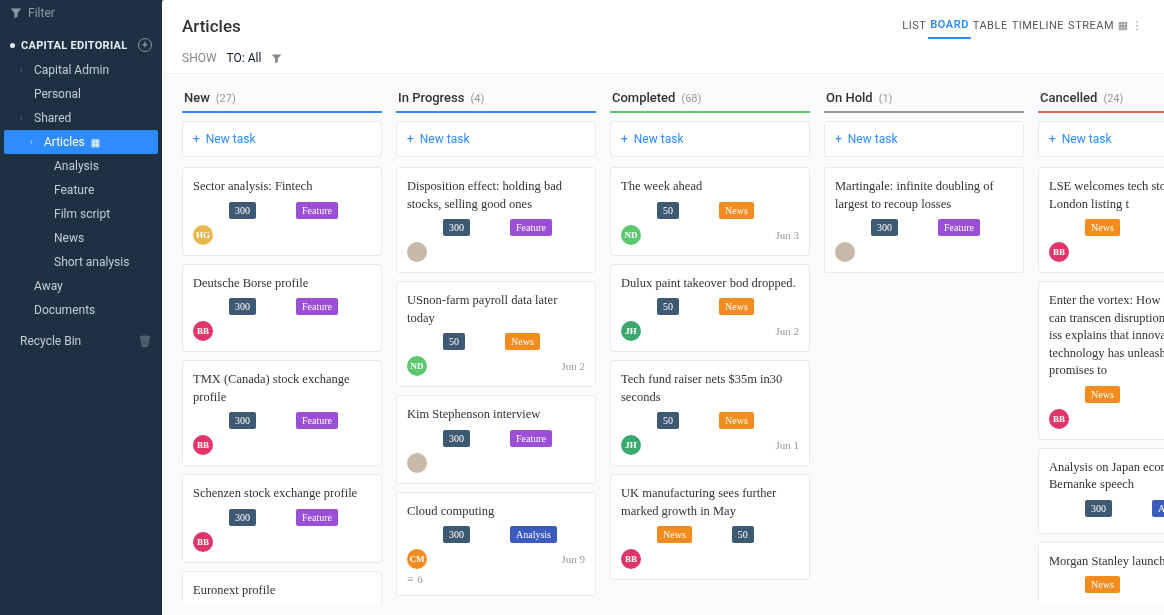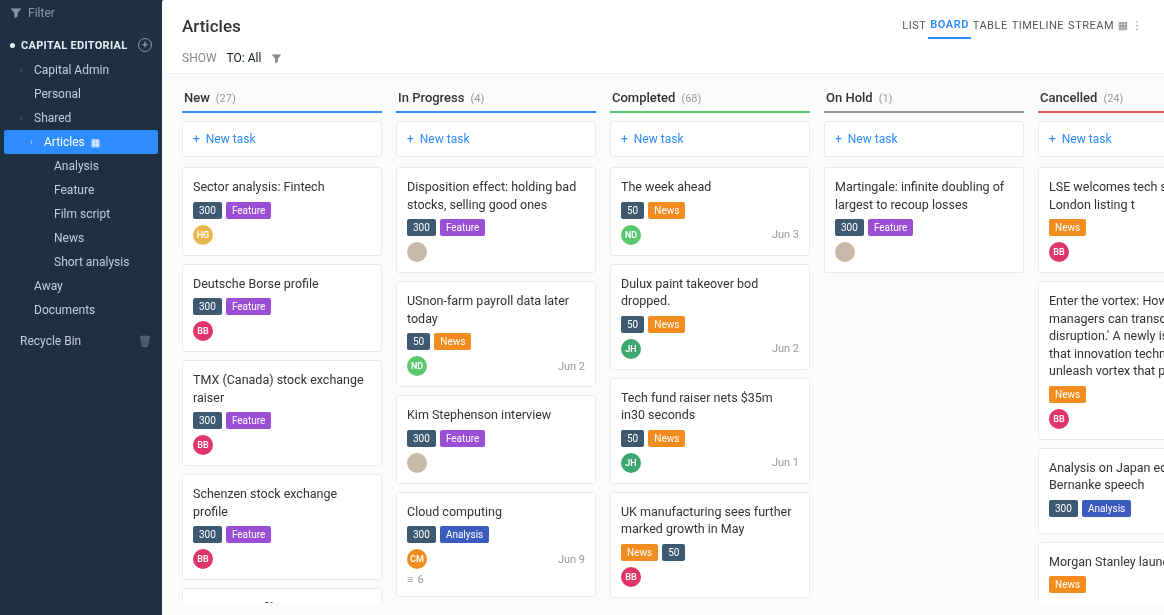--- a/index.html
+++ b/index.html
@@ -45,37 +45,37 @@
 .col-prog .col-hdr { border-color: #2f8cff; }
 .col-done .col-hdr { border-color: #5bc76f; }
 .col-hold .col-hdr { border-color: #999; }
 .col-cancel .col-hdr { border-color: #e85b5b; }
 
 .newtask { display: flex; align-items: center; gap: 6px; padding: 10px; border: 1px solid #e6ebf0; border-radius: 3px; background: #fff; color: #2f8cff; font-size: 12px; margin-bottom: 10px; cursor: pointer; }
 
 .card { background: #fff; border: 1px solid #e6ebf0; border-radius: 3px; padding: 10px; margin-bottom: 8px; position: relative; }
 .card .title { font-size: 12.5px; color: #333; line-height: 1.4; margin-bottom: 6px; }
 .tags { display: flex; gap: 4px; flex-wrap: wrap; margin-bottom: 6px; }
-.tag { font-size: 10px; padding: 1px 6px; border-radius: 2px; color: #fff; line-height: 15px; }
+.tag { font-size: 10px; padding: 1px 6px; border-radius: 2px; color: #fff; line-height: 15px; margin-left: 36px; }
 .tag-300 { background: #3e5a73; }
 .tag-50 { background: #3e5a73; }
 .tag-news { background: #f28c1e; }
 .tag-feature { background: #9b4fd6; }
 .tag-analysis { background: #3b5bbf; }
 .avrow { display: flex; align-items: center; justify-content: space-between; }
 .av { width: 20px; height: 20px; border-radius: 50%; display: flex; align-items: center; justify-content: center; font-size: 9px; font-weight: 600; color: #fff; }
 .av-hg { background: #e8b84f; }
 .av-bb { background: #e0356a; }
 .av-nd { background: #5bc76f; }
 .av-jh { background: #3ba86f; }
 .av-cm { background: #f28c1e; }
 .av-img { background: #c8b9a8; }
 .date { font-size: 11px; color: #999; }
 .sub { display: flex; align-items: center; gap: 4px; font-size: 11px; color: #999; margin-top: 4px; }
-.cards { overflow-y: auto; flex: 1; }
+.cards { overflow-y: auto; flex: 1; font-family: Liberation Serif, serif; }
 .cards::-webkit-scrollbar { width: 6px; }
 .cards::-webkit-scrollbar-thumb { background: #d0d7de; border-radius: 3px; }
 </style>
 </head>
 <body>
 
 <div class="app">
 
   <div class="sidebar">
     <div class="filter">
@@ -189,21 +189,21 @@
               <div class="title">Deutsche Borse profile</div>
               <div class="tags">
                 <span class="tag tag-300">300</span>
                 <span class="tag tag-feature">Feature</span>
               </div>
               <div class="avrow">
                 <span class="av av-bb">BB</span>
               </div>
             </div>
             <div class="card">
-              <div class="title">TMX (Canada) stock exchange raiser</div>
+              <div class="title">TMX (Canada) stock exchange profile</div>
               <div class="tags">
                 <span class="tag tag-300">300</span>
                 <span class="tag tag-feature">Feature</span>
               </div>
               <div class="avrow">
                 <span class="av av-bb">BB</span>
               </div>
             </div>
             <div class="card">
               <div class="title">Schenzen stock exchange profile</div>

